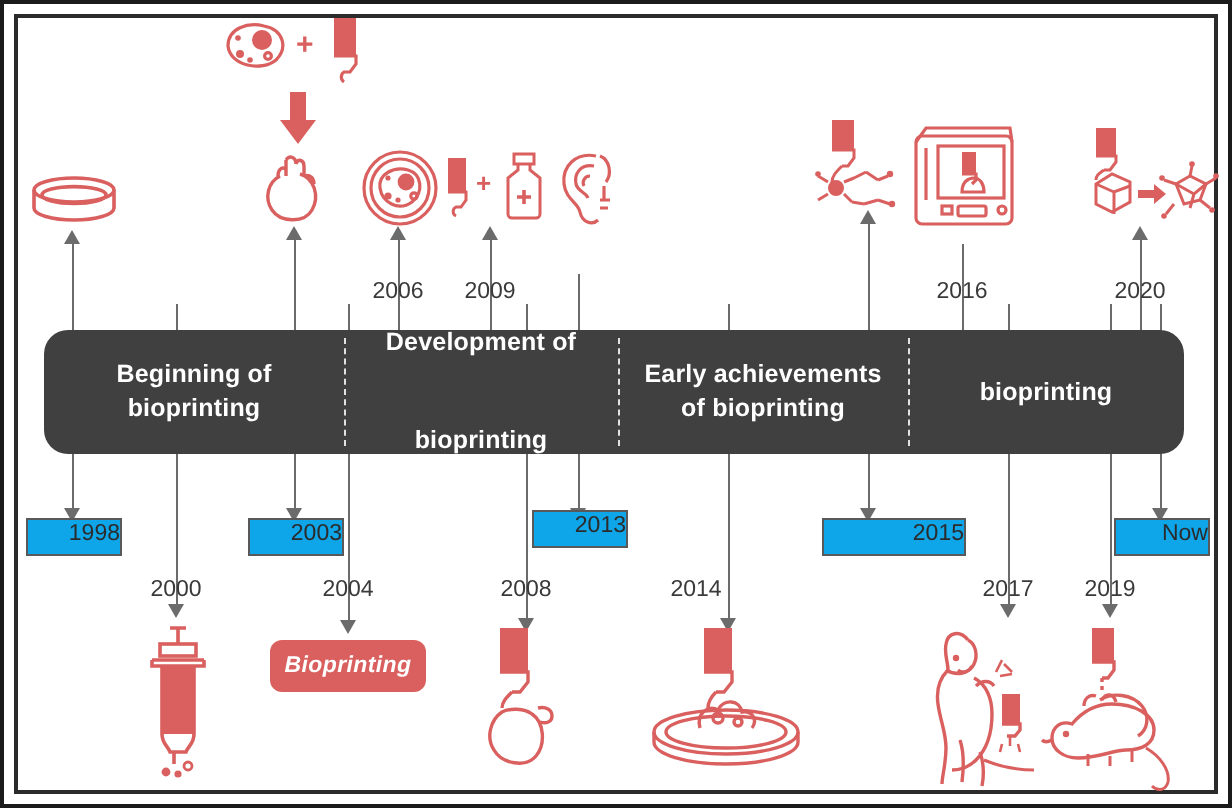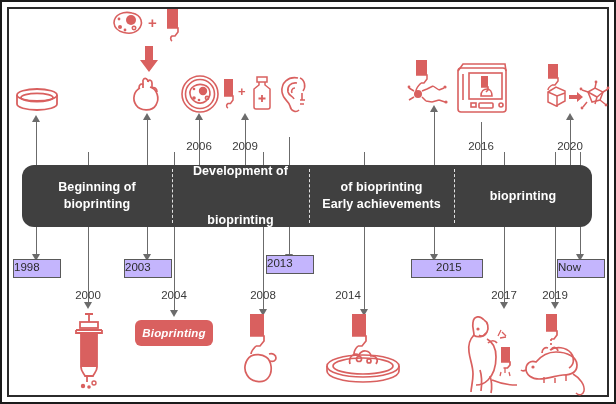--- a/index.html
+++ b/index.html
@@ -23,22 +23,22 @@
               background:#404040;border-radius:12px;}
   .phase{position:absolute;top:0;height:62px;display:flex;flex-direction:column;
          align-items:center;justify-content:center;color:#fff;
          font-size:12.5px;font-weight:bold;line-height:1.35;text-align:center;
          letter-spacing:.1px;}
   .phase span{display:block;}
   .divider{position:absolute;top:4px;height:54px;width:0;
            border-left:1px dashed rgba(255,255,255,.85);}
 
   
-  .year-box{position:absolute;border:1px solid #595959;background:#c4b5fd;
-            font-size:11.5px;color:#2b2b2b;text-align:left;
+  .year-box{position:absolute;border:1px solid #595959;background:#0ea5e9;
+            font-size:11.5px;color:#2b2b2b;text-align:right;
             padding:2px 0 3px 0;width:46px;line-height:1;}
   .year-plain{position:absolute;font-size:11.5px;color:#3a3a3a;
               text-align:center;width:46px;line-height:1;}
 
   
   .icon{position:absolute;}
   .icon svg{display:block;overflow:visible;}
 
   #bioprinting-badge{position:absolute;left:133px;top:318px;width:78px;height:26px;
       background:#d9605f;border-radius:6px;color:#fff;font-size:11.5px;
@@ -105,22 +105,22 @@
     </div>
     <div class="divider" style="left:150px;"></div>
 
     <div class="phase" style="left:150px;width:137px;gap:32px;">
       <span>Development of</span>
       <span>bioprinting</span>
     </div>
     <div class="divider" style="left:287px;"></div>
 
     <div class="phase" style="left:287px;width:145px;">
+      <span>Early achievements</span>
       <span>of bioprinting</span>
-      <span>Early achievements</span>
     </div>
     <div class="divider" style="left:432px;"></div>
 
     <div class="phase" style="left:432px;width:138px;">
       <span>bioprinting</span>
     </div>
   </div>
 
   <div class="year-box" style="left:11px;top:257px;">1998</div>
   <div class="year-box" style="left:122px;top:257px;">2003</div>

